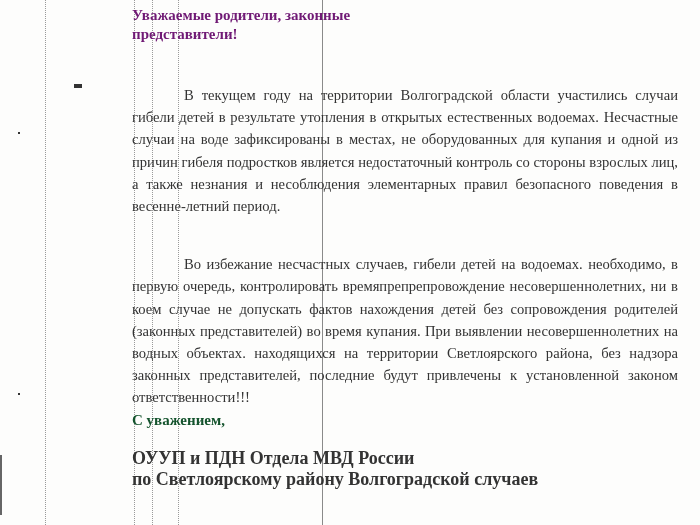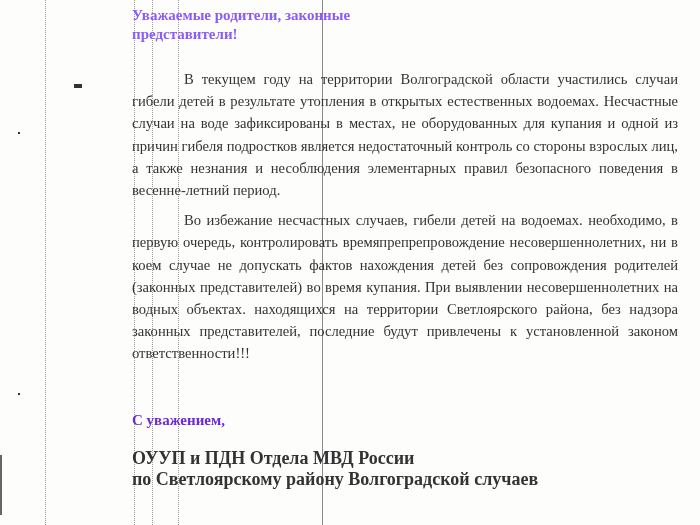--- a/index.html
+++ b/index.html
@@ -8,30 +8,30 @@
       background:#fdfdfc;
       font-family:"Liberation Serif", "DejaVu Serif", serif;
       color:#2a2a2a;
     }
     .page { position:absolute; left:0; top:0; width:700px; height:525px; }
     .vline { position:absolute; top:0; bottom:0; width:0; border-left:1px dotted #9a9a9a; }
     .vline.solid { border-left:1px solid #8a8a8a; }
     .mark { position:absolute; background:#333; }
     .greeting {
       position:absolute; left:132px; top:6px; width:280px;
-      font-size:15px; font-weight:bold; line-height:19px; color:#8b5cf6;
+      font-size:15px; font-weight:bold; line-height:19px; color:#701a75;
     }
     .body-text {
-      position:absolute; left:132px; top:68px; width:546px;
+      position:absolute; left:132px; top:84px; width:546px;
       font-size:14.6px; line-height:22.2px; text-align:justify; color:#333;
     }
     .body-text p { margin:0; text-indent:52px; }
-    .body-text p + p { margin-top:8px; }
+    .body-text p + p { margin-top:36px; }
     .closing {
-      position:absolute; left:132px; top:412px; font-size:15px; font-weight:bold; color:#6d28d9;
+      position:absolute; left:132px; top:412px; font-size:15px; font-weight:bold; color:#14532d;
     }
     .signature {
       position:absolute; left:132px; top:448px; font-size:18px; font-weight:bold; line-height:21px; color:#333;
     }
   </style>
 </head>
 <body>
 
 <div class="page">
 

